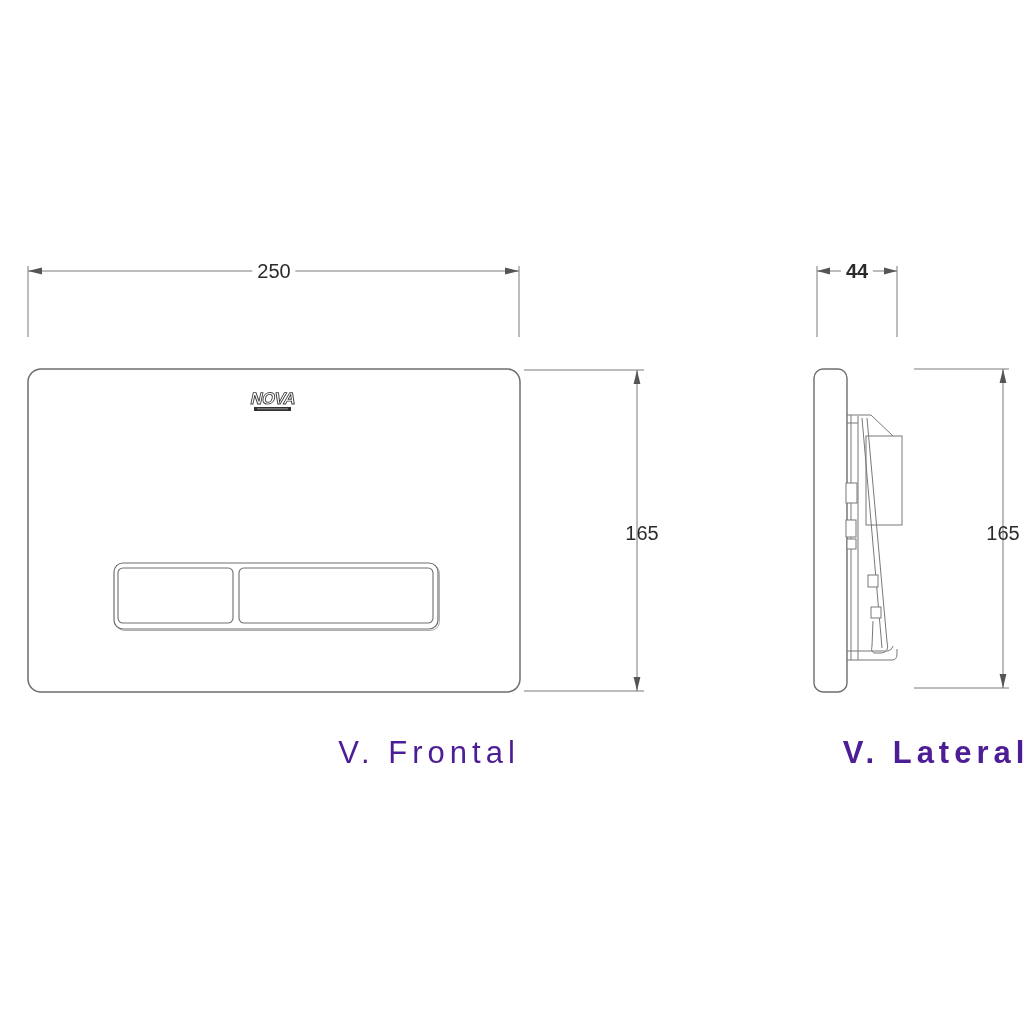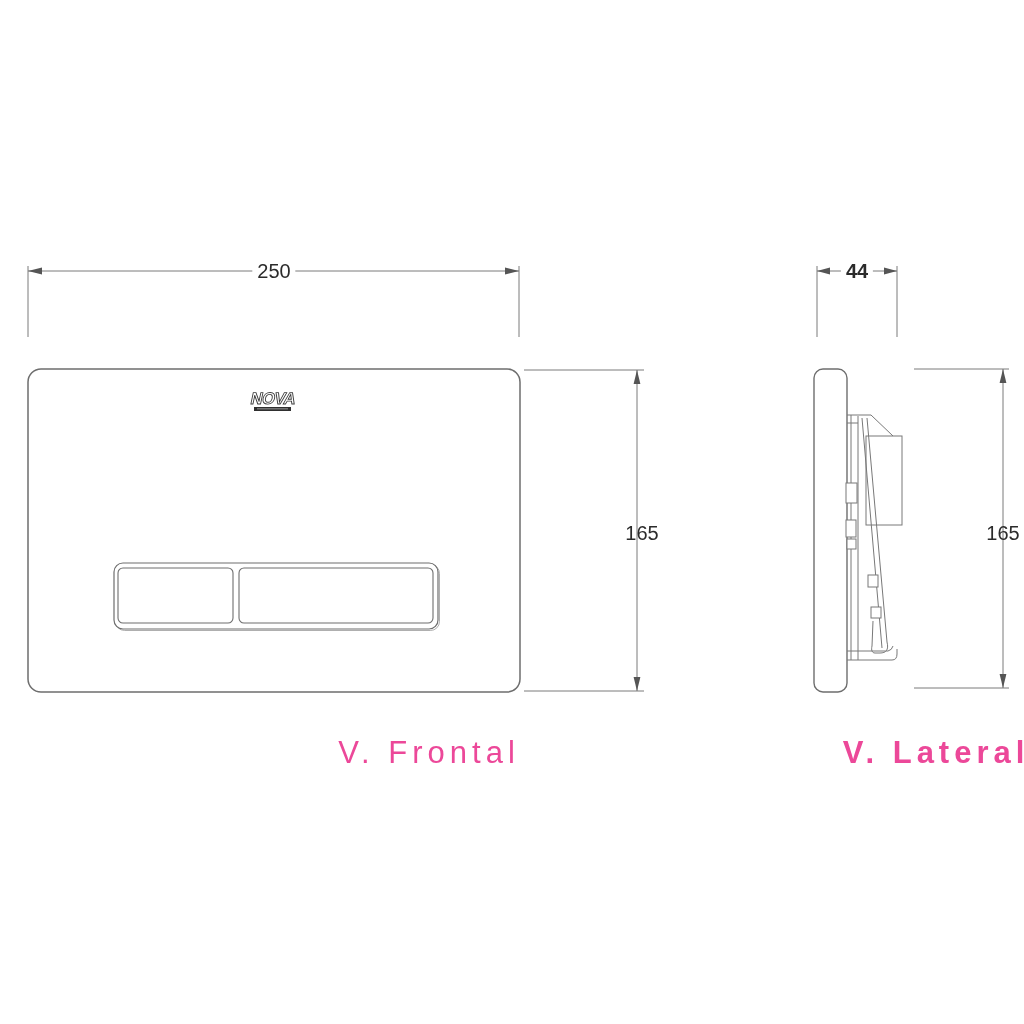--- a/index.html
+++ b/index.html
@@ -30,21 +30,21 @@
   }
   .dim-label.masked {
     background: #ffffff;
     padding: 0 5px;
   }
   .view-caption {
     position: absolute;
     transform: translateX(-50%);
     font-size: 31px;
     letter-spacing: 5px;
-    color: #ec4899;
+    color: #4c1d95;
     white-space: nowrap;
     line-height: 1;
   }
 </style>
 </head>
 <body>
 
 <div id="canvas">
 
   <svg id="linework" width="1024" height="1024" viewBox="0 0 1024 1024">

